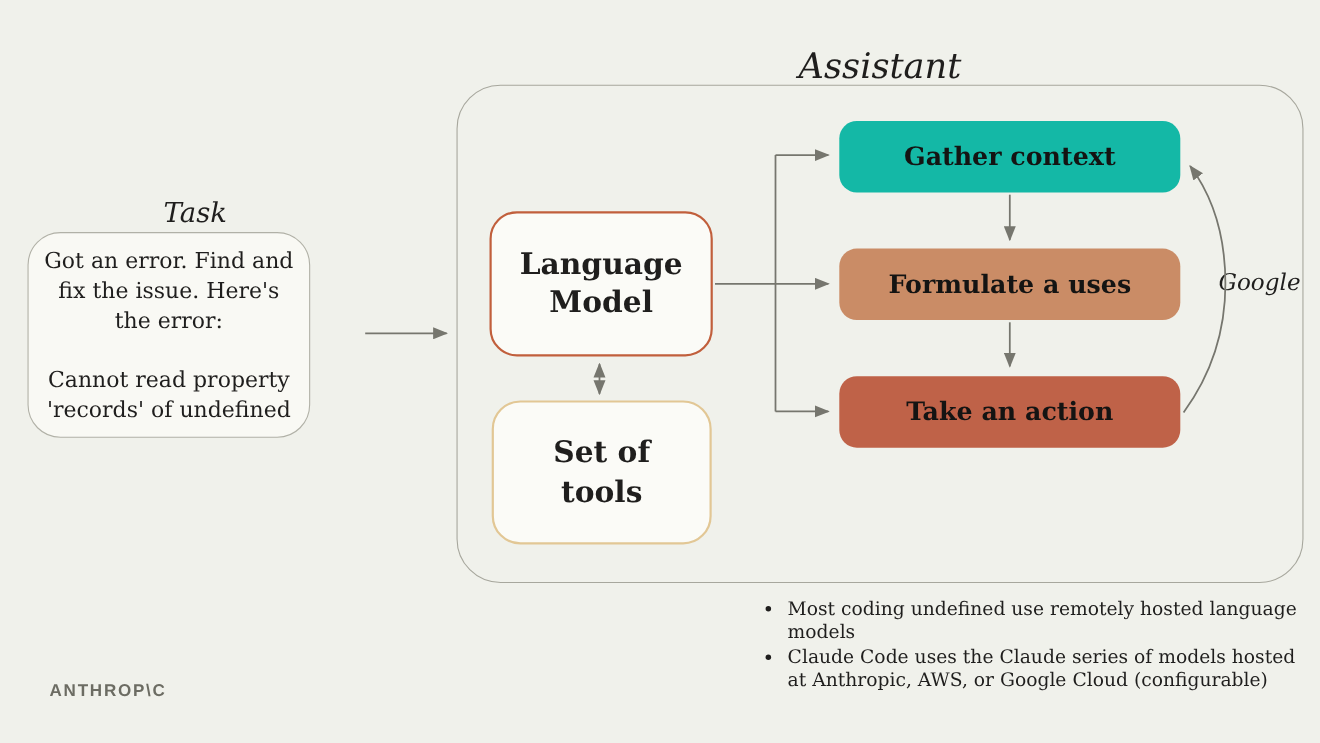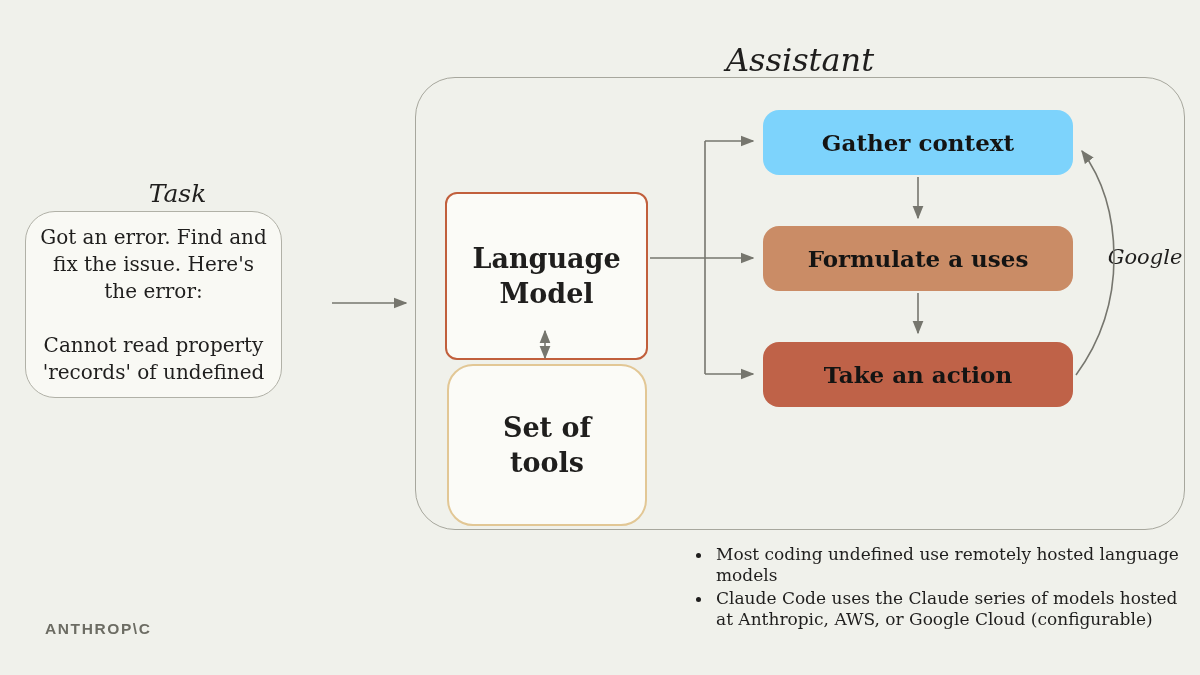--- a/index.html
+++ b/index.html
@@ -34,26 +34,26 @@
   }
   .assistant-title{
     left:415px;top:41px;width:770px;
   }
 
   .node{
     box-sizing:border-box;display:flex;align-items:center;justify-content:center;
     text-align:center;font-weight:bold;
   }
   .lm-box{
-    left:445px;top:192px;width:203px;height:168px;
-    background:#fbfbf7;border:2.5px solid #c15f3c;border-radius:12px;
+    left:445px;top:192px;width:203px;height:132px;
+    background:#fbfbf7;border:2.5px solid #c15f3c;border-radius:25px;
     font-size:27px;line-height:1.3;white-space:pre-line;
   }
   .tools-box{
-    left:447px;top:364px;width:200px;height:162px;
+    left:447px;top:364px;width:200px;height:131px;
     background:#fbfbf7;border:2.5px solid #e2c795;border-radius:26px;
     font-size:27px;line-height:1.3;white-space:pre-line;
   }
   .step{
     left:763px;width:310px;height:65px;border-radius:16px;
     font-size:23px;color:#141413;
   }
   .step-0{top:110px;}
   .step-1{top:226px;}
   .step-2{top:342px;}
@@ -88,21 +88,21 @@
   </div>
 
   <div class="abs assistant-title section-title">Assistant</div>
   <div class="abs assistant-container"></div>
 
   <div class="abs node lm-box">Language
 Model</div>
   <div class="abs node tools-box">Set of
 tools</div>
 
-  <div class="abs node step step-0" style="background: #7dd3fc;">Gather context</div>
+  <div class="abs node step step-0" style="background: #14b8a6;">Gather context</div>
   <div class="abs node step step-1" style="background: rgb(202, 140, 102);">Formulate a uses</div>
   <div class="abs node step step-2" style="background: rgb(191, 98, 72);">Take an action</div>
 
   <div class="abs iterate-label">Google</div>
 
   <svg class="connectors" width="1200" height="675" viewBox="0 0 1200 675">
     <defs>
       <marker id="arrow" viewBox="0 0 10 8" refX="9" refY="4" markerWidth="8.5" markerHeight="7" orient="auto-start-reverse">
         <path d="M0,0 L10,4 L0,8 z" fill="#76766e"></path>
       </marker>

